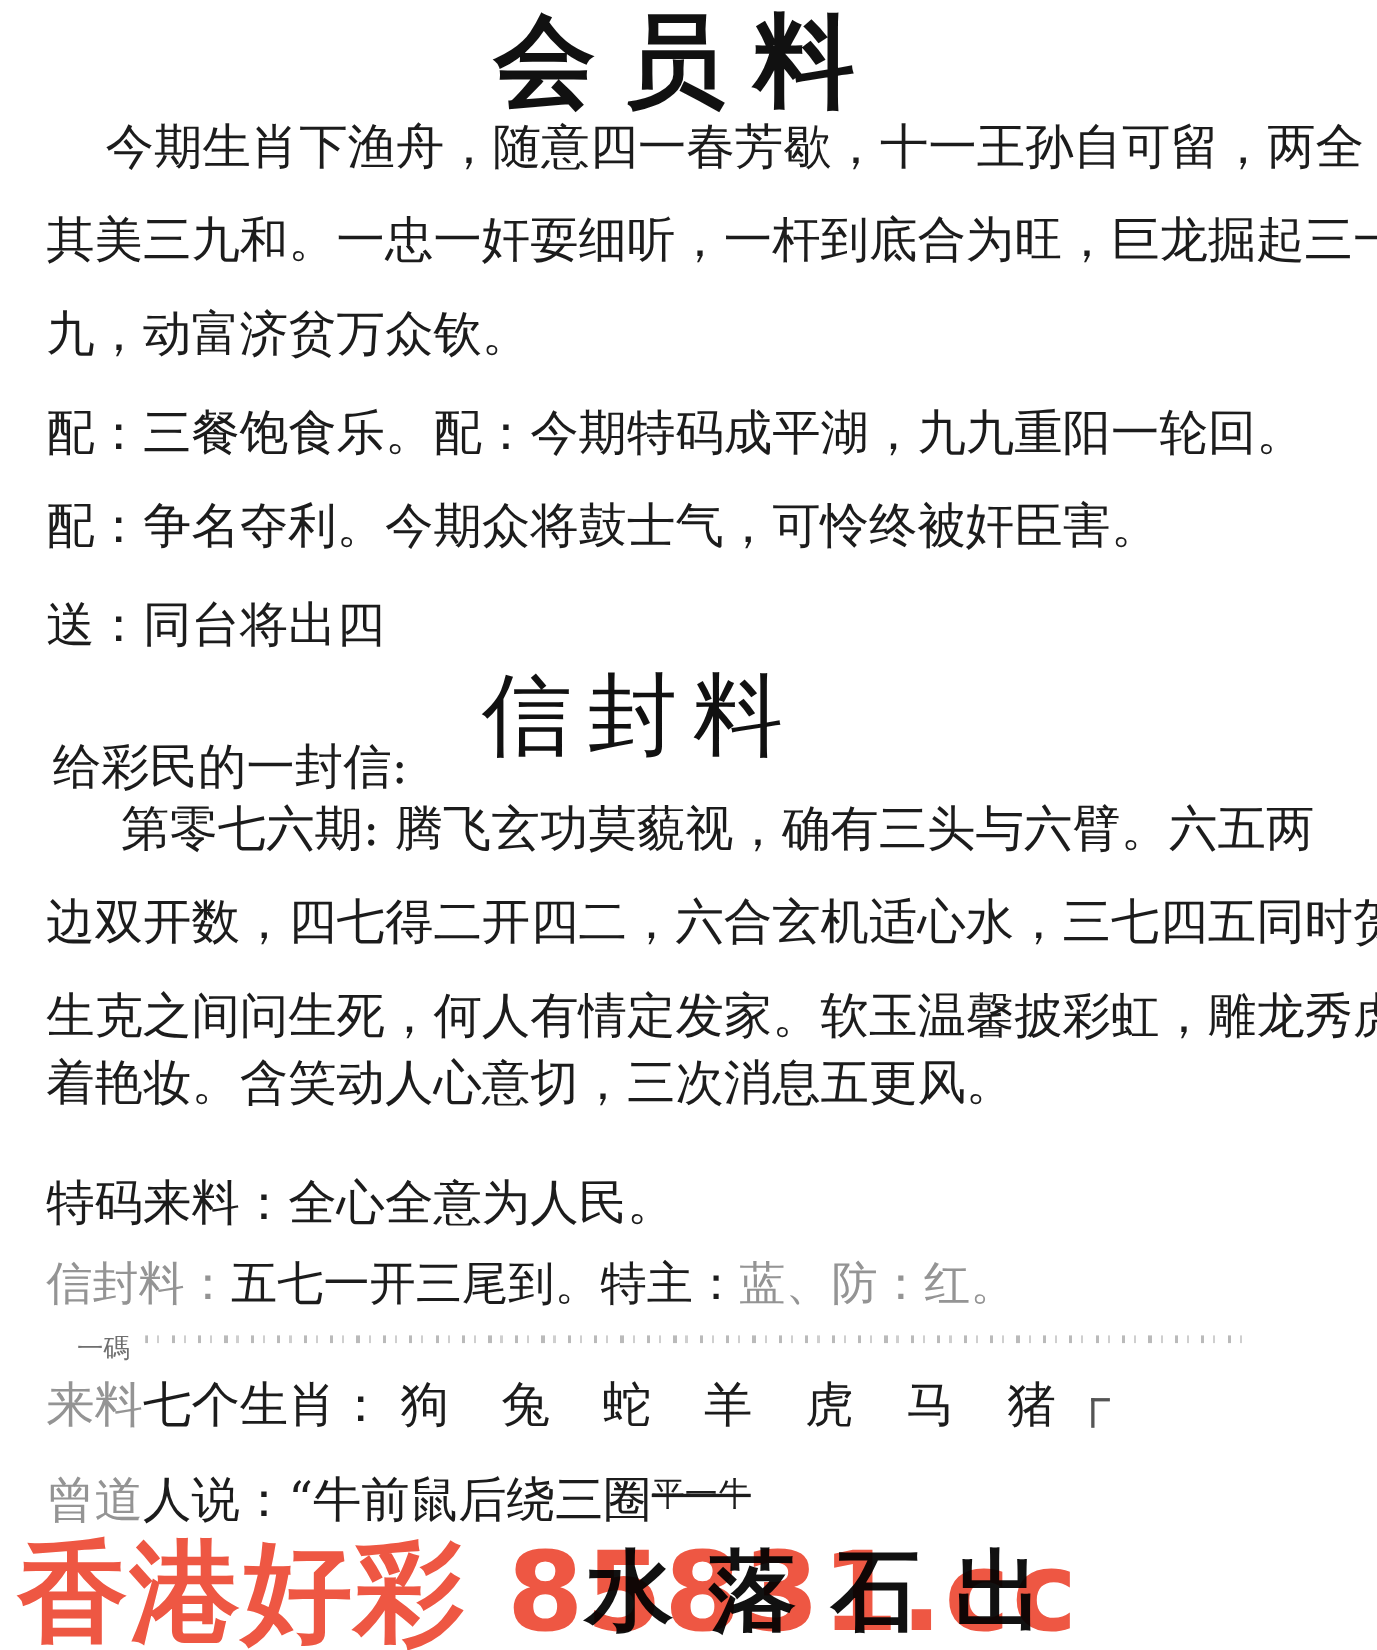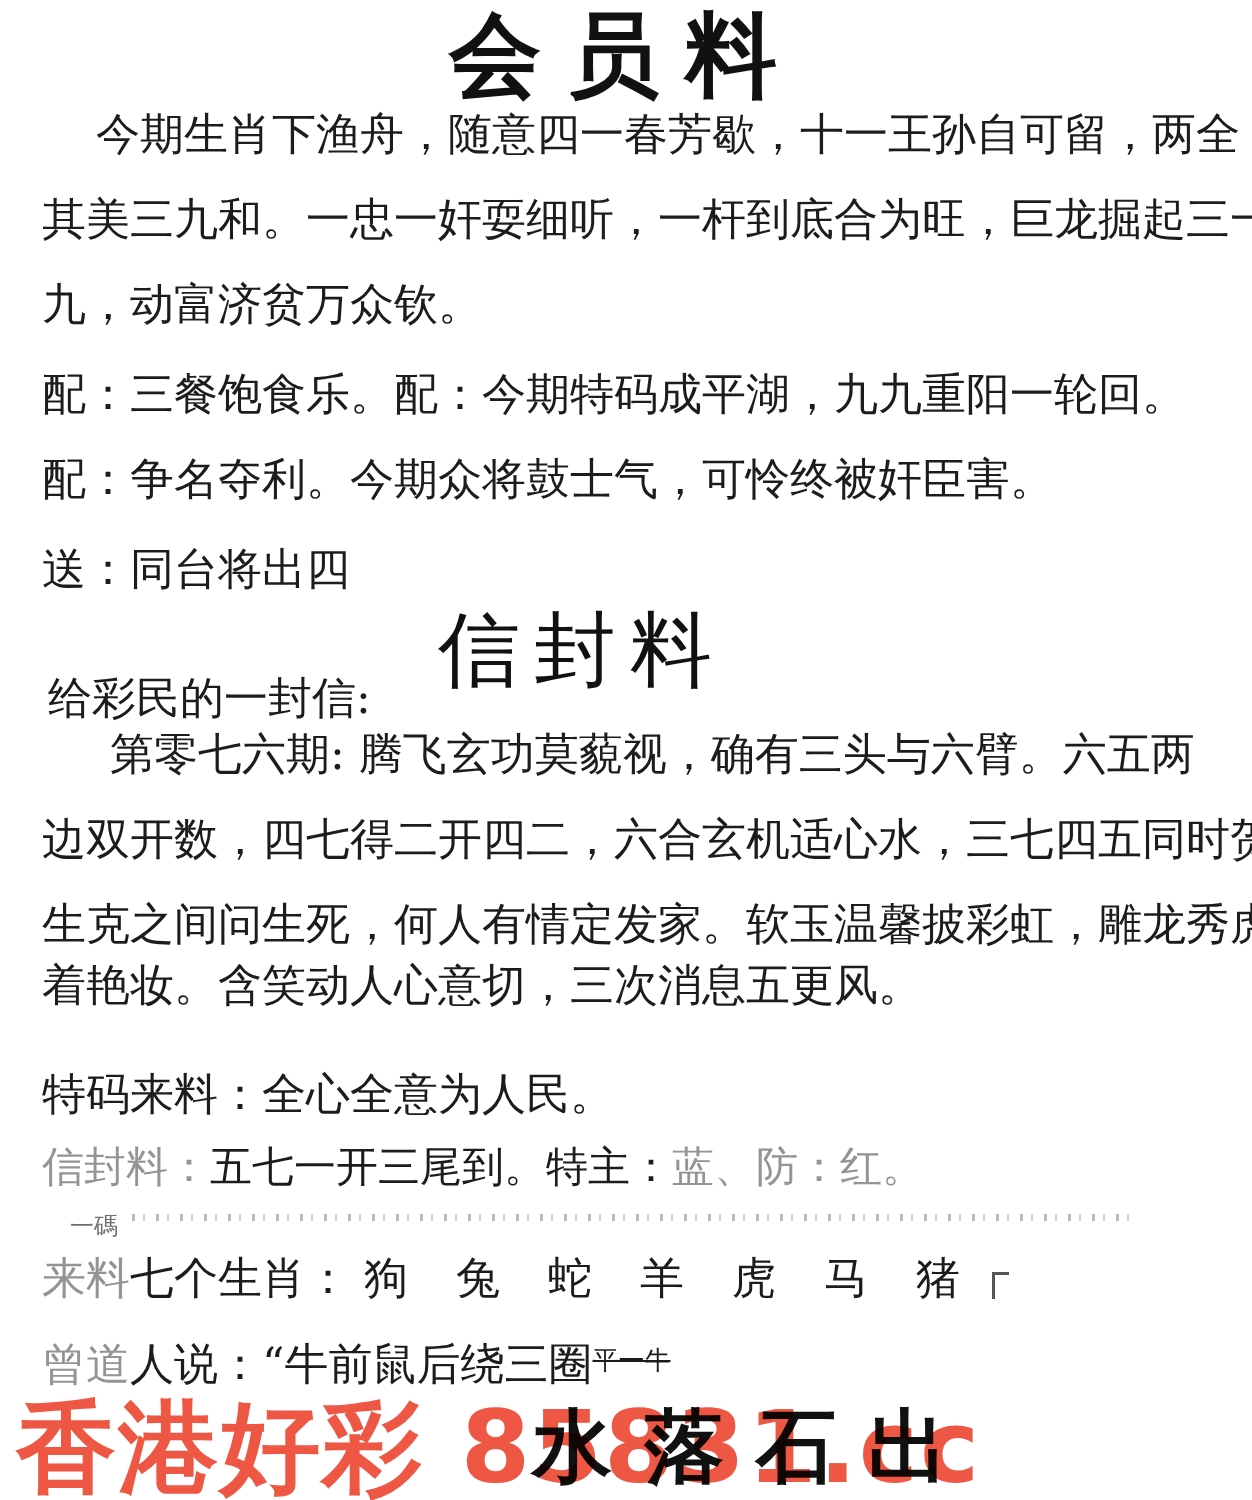--- a/index.html
+++ b/index.html
@@ -40,21 +40,21 @@
     position: absolute;
     top: 596px;
     left: 438px;
     font-size: 82px;
     font-weight: normal;
     letter-spacing: 14px;
     color: #111;
   }
   .faded { color: #949494; }
   .tiny {
-    font-size: 26px;
+    font-size: 30px;
     vertical-align: 10px;
     letter-spacing: 0;
   }
   .strike { text-decoration: line-through; }
   
   .smudge-row {
     position: absolute;
     top: 1210px;
     left: 70px;
     height: 26px;

